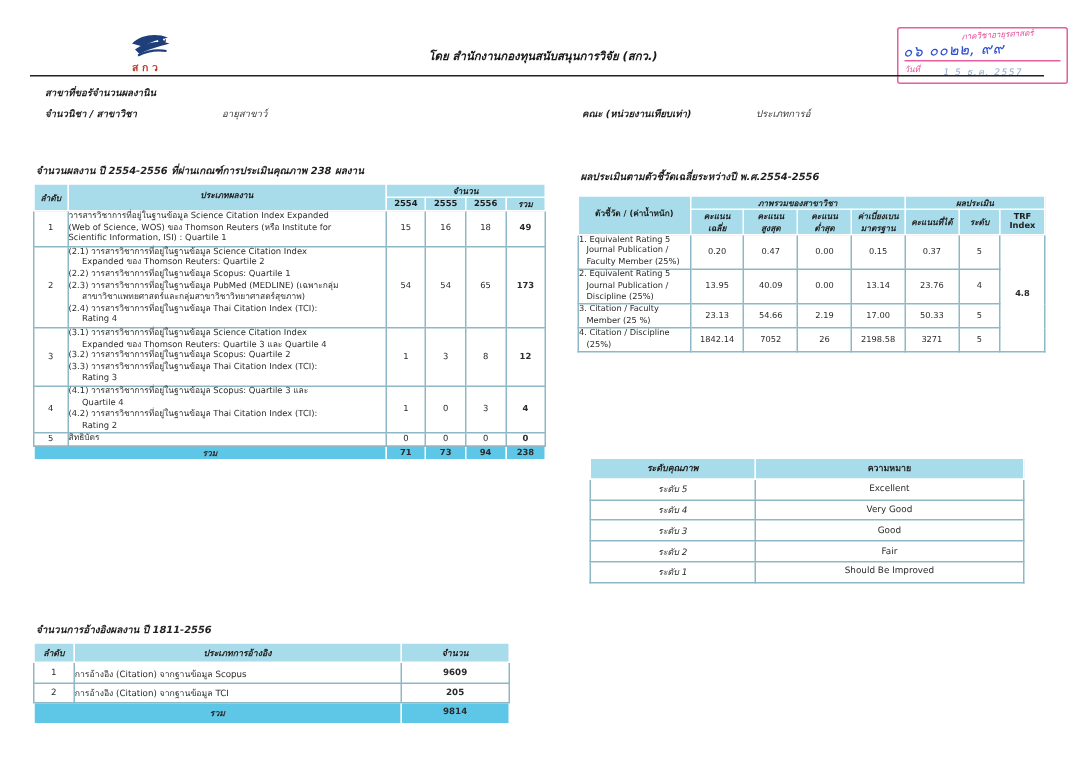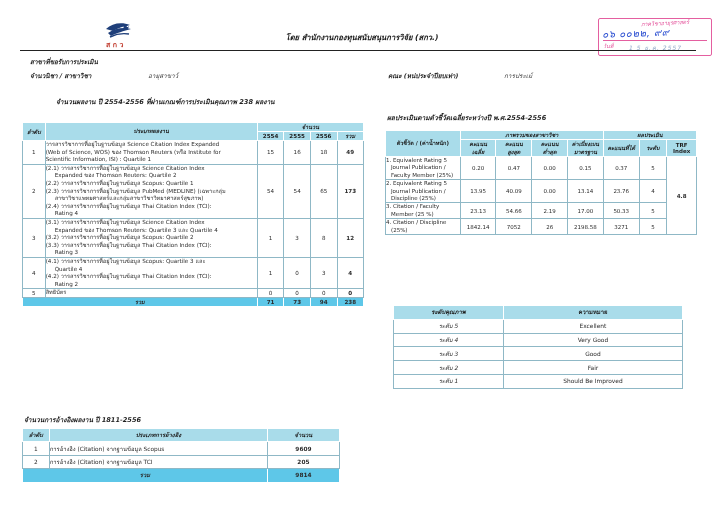--- a/index.html
+++ b/index.html
@@ -9,21 +9,21 @@
     font-family:"DejaVu Sans","Liberation Sans",sans-serif;
     font-size:6.2px;
     color:#2b2b2b;
     position:relative;
     overflow:hidden;
   }
   .page{position:relative;width:716px;height:508px;}
 
   
   .header{position:absolute;left:0;top:6px;width:716px;height:46px;}
-  .logo{position:absolute;left:102px;top:10px;width:34px;height:34px;}
+  .logo{position:absolute;left:84px;top:10px;width:34px;height:34px;}
   .logo svg{display:block;}
   .title-block{position:absolute;left:138px;top:10px;width:448px;text-align:center;}
   .title-line{font-style:italic;font-weight:bold;font-size:7.6px;color:#1a1a1a;line-height:12px;letter-spacing:0px;}
   .title-line2{font-style:italic;font-weight:bold;font-size:7.6px;color:#1a1a1a;line-height:12px;margin-top:16px;}
 
   .stamp{
     position:absolute;left:598px;top:12px;width:112px;height:36px;
     border:1.2px solid #e45fa0;border-radius:2px;
     background:rgba(255,255,255,0);
     overflow:hidden;
@@ -132,31 +132,31 @@
       <div class="st-rule"></div>
       <div class="st-date">วันที่</div>
       <div class="st-hand">1 5 ธ.ค. 2557</div>
     </div>
   </div>
 
   <div class="rule-main"></div>
 
   <div class="fields">
     <div class="frow">
-      <span class="flabel lbl-a">สาขาที่ขอรับการประเมิน</span>
+      <span class="flabel lbl-a">สาขาที่ขอรัจำนวนผลงานิน</span>
     </div>
     <div class="frow">
       <span class="flabel lbl-a">จำนวนิชา / สาขาวิชา</span>
       <span class="fvalue val-a">อายุสาขาว์</span>
-      <span class="flabel lbl-b">คณะ (หน่ประจำปียบเท่า)</span>
-      <span class="fvalue val-b">การประเม์</span>
+      <span class="flabel lbl-b">คณะ (หน่วยงานเทียบเท่า)</span>
+      <span class="fvalue val-b">ประเภทการอ์</span>
     </div>
   </div>
 
-  <div class="cap" style="left:24px;top:96px;margin-left:32px;">จำนวนผลงาน ปี 2554-2556 ที่ผ่านเกณฑ์การประเมินคุณภาพ    238    ผลงาน</div>
+  <div class="cap" style="left:24px;top:108px;">จำนวนผลงาน ปี 2554-2556 ที่ผ่านเกณฑ์การประเมินคุณภาพ    238    ผลงาน</div>
 
   <table class="tb t-works">
     <tbody>
         <tr>
       <td class="hd c-no" rowspan="2">ลำดับ</td>
       <td class="hd c-type" rowspan="2">ประเภทผลงาน</td>
       <td class="hd" colspan="4">จำนวน</td>
     </tr>
     <tr>
       <td class="hd hd-en c-y">2554</td>

